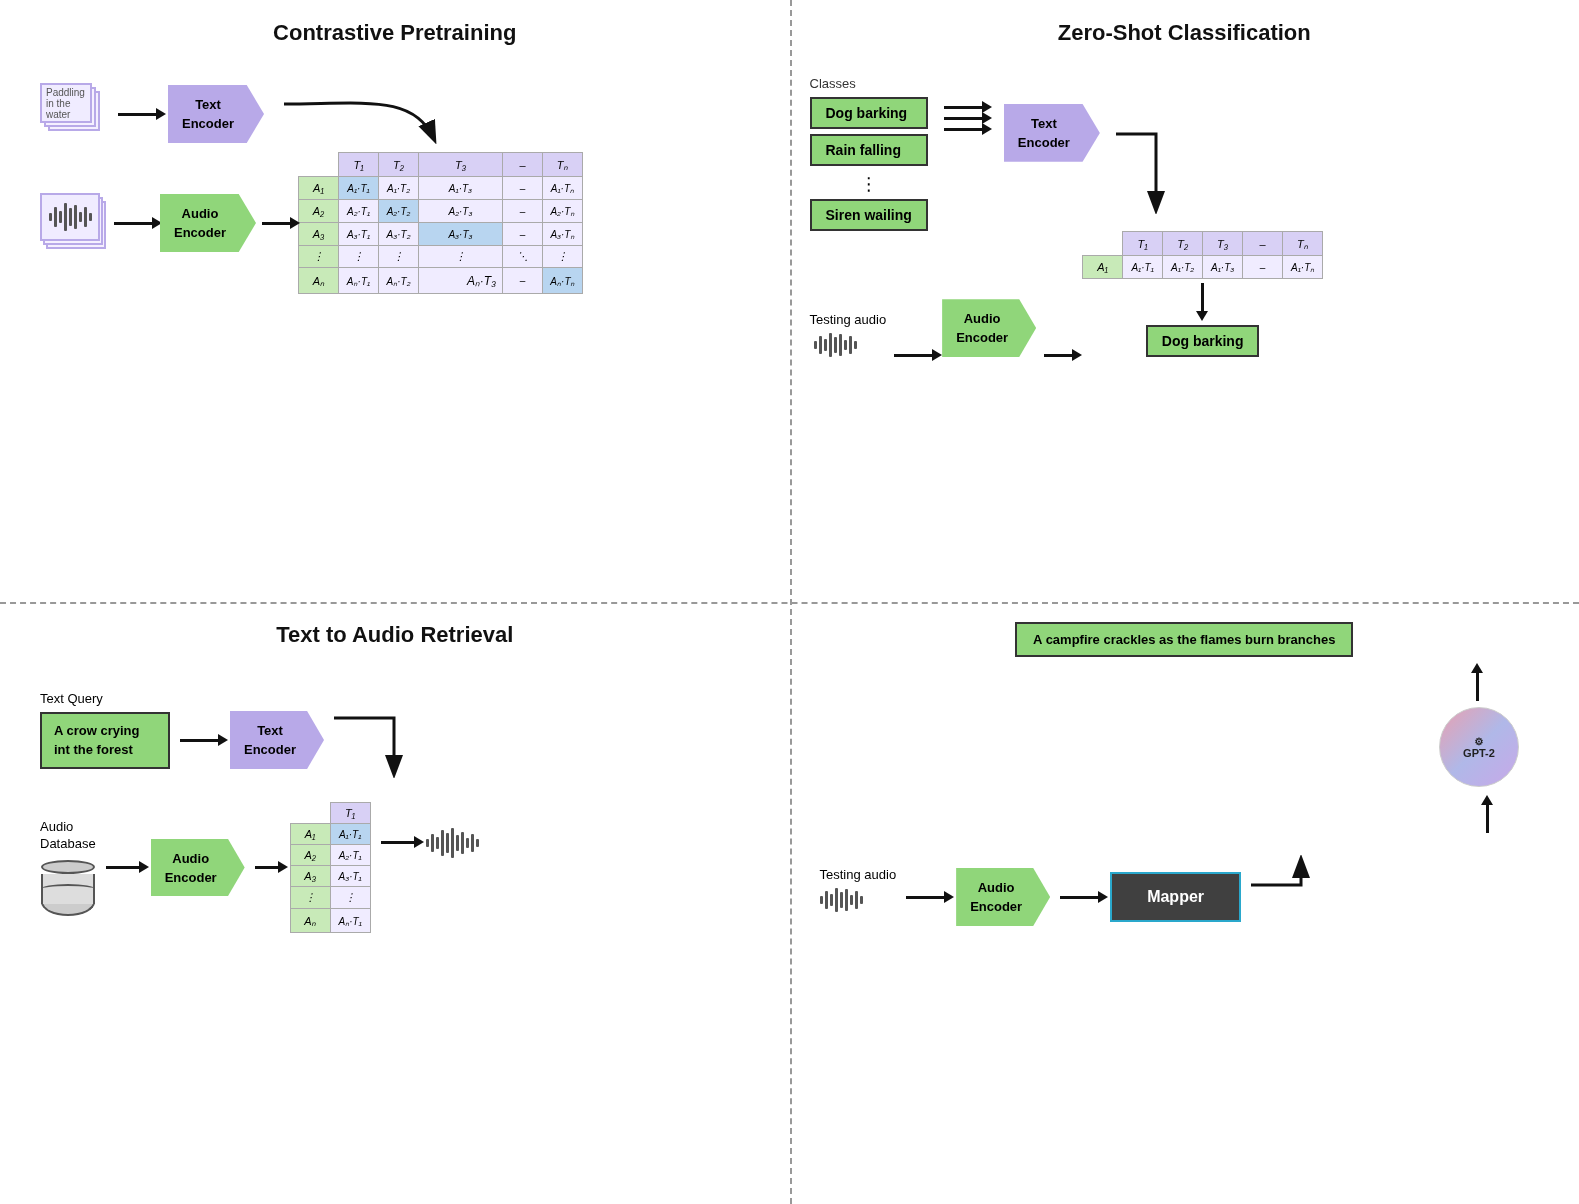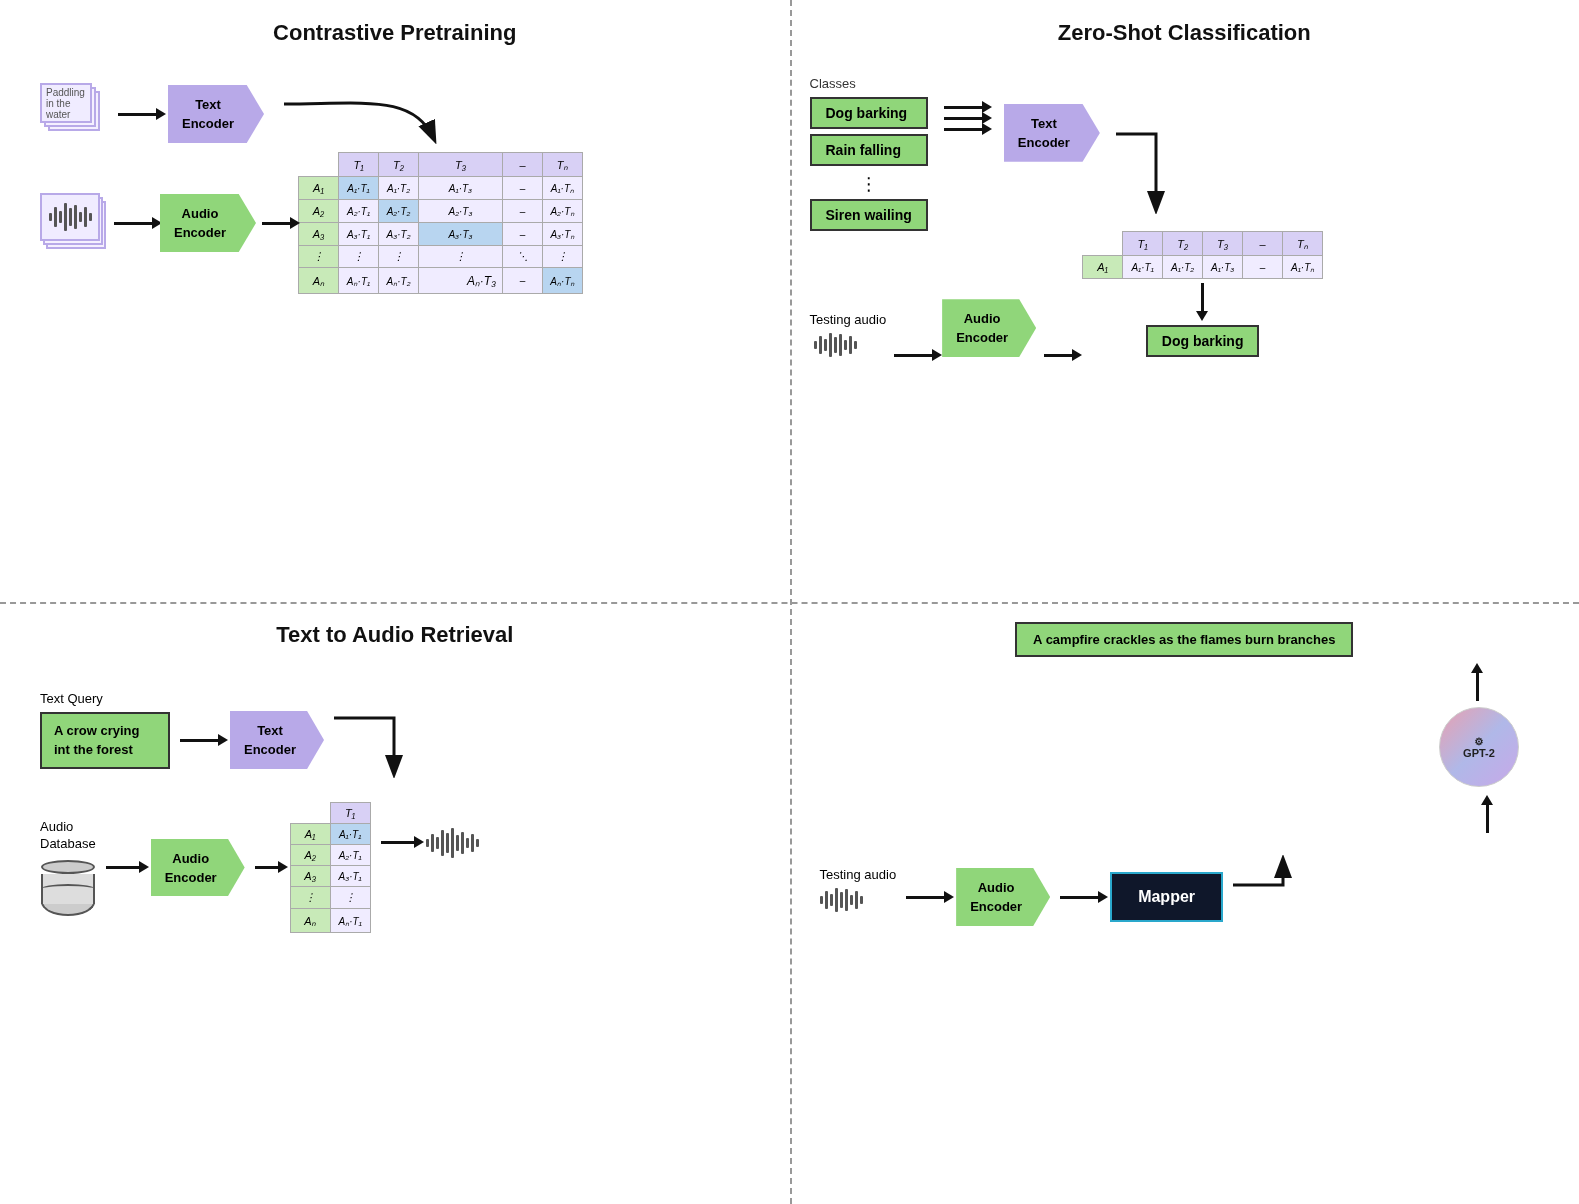--- a/index.html
+++ b/index.html
@@ -488,21 +488,21 @@
         <div style="background:#90d67a; padding:10px 28px 10px 14px; clip-path:polygon(0 0, 82% 0, 100% 50%, 82% 100%, 0 100%); min-width:90px; text-align:center;">
           <span class="encoder-label">Audio<br>Encoder</span>
         </div>
       </div>
 
       <div style="width:40px; height:3px; background:#111; position:relative; margin-top:16px;">
         <div style="position:absolute; right:-8px; top:-5px; width:0; height:0; border-top:6px solid transparent; border-bottom:6px solid transparent; border-left:10px solid #111;"></div>
       </div>
 
       <div style="margin-top:16px;">
-        <div style="background:#0f172a; border:2px solid #2aa8cc; padding:14px 26px; font-size:16px; font-weight:bold; color:#fff;">
+        <div style="background:#404040; border:2px solid #2aa8cc; padding:14px 35px; font-size:16px; font-weight:bold; color:#fff;">
           <span>Mapper</span>
         </div>
       </div>
 
       <div style="margin-top:16px;">
         <svg width="100" height="80">
           <defs>
             <marker id="arr4" markerWidth="8" markerHeight="8" refX="6" refY="3" orient="auto">
               <path d="M0,0 L0,6 L8,3 z" fill="#111"></path>
             </marker>

